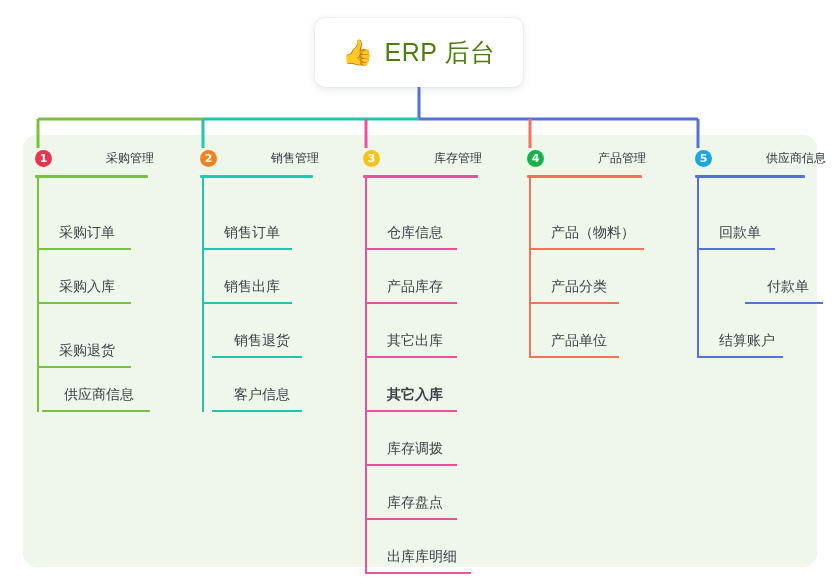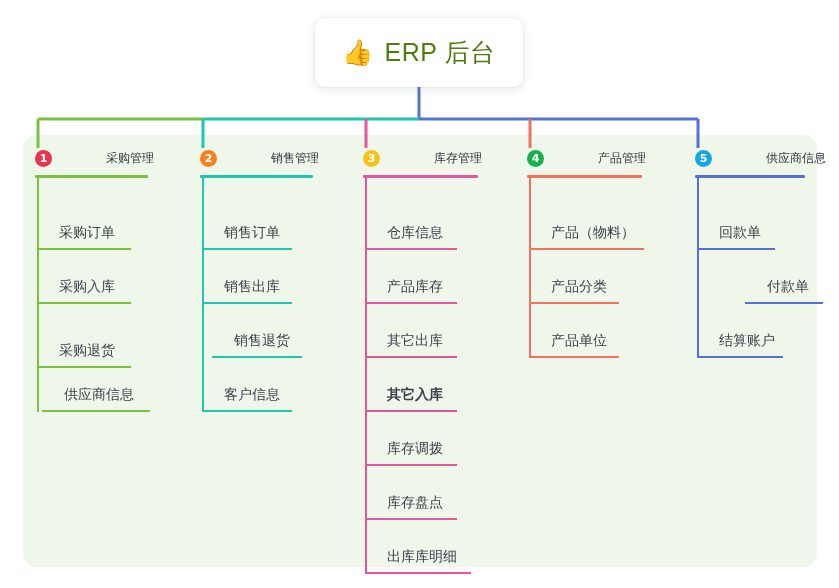--- a/index.html
+++ b/index.html
@@ -160,21 +160,21 @@
           <div class="leaf-rule" style="width: 90px; background: rgb(33, 198, 176);"></div>
         </div>
         <div class="leaf" style="left: 2px; top: 104px; width: 94px;">
           <span class="leaf-label">销售出库</span>
           <div class="leaf-rule" style="width: 90px; background: rgb(33, 198, 176);"></div>
         </div>
         <div class="leaf" style="left: 12px; top: 158px; width: 94px;">
           <span class="leaf-label">销售退货</span>
           <div class="leaf-rule" style="width: 90px; background: rgb(33, 198, 176);"></div>
         </div>
-        <div class="leaf" style="left: 2px; top: 212px; width: 94px;">
+        <div class="leaf" style="left: 12px; top: 212px; width: 94px;">
           <span class="leaf-label">客户信息</span>
           <div class="leaf-rule" style="width: 90px; background: rgb(33, 198, 176);"></div>
         </div>
       </div>
       <div class="col" style="left: 363px;">
         <div class="col-head" style="padding-left: 0px;">
           <span class="badge" style="background: rgb(246, 195, 28);">3</span>
           <span class="col-title">库存管理</span>
         </div>
         <div class="head-rule" style="left: 0px; top: 29px; width: 115px; background: rgb(232, 83, 159);"></div>

